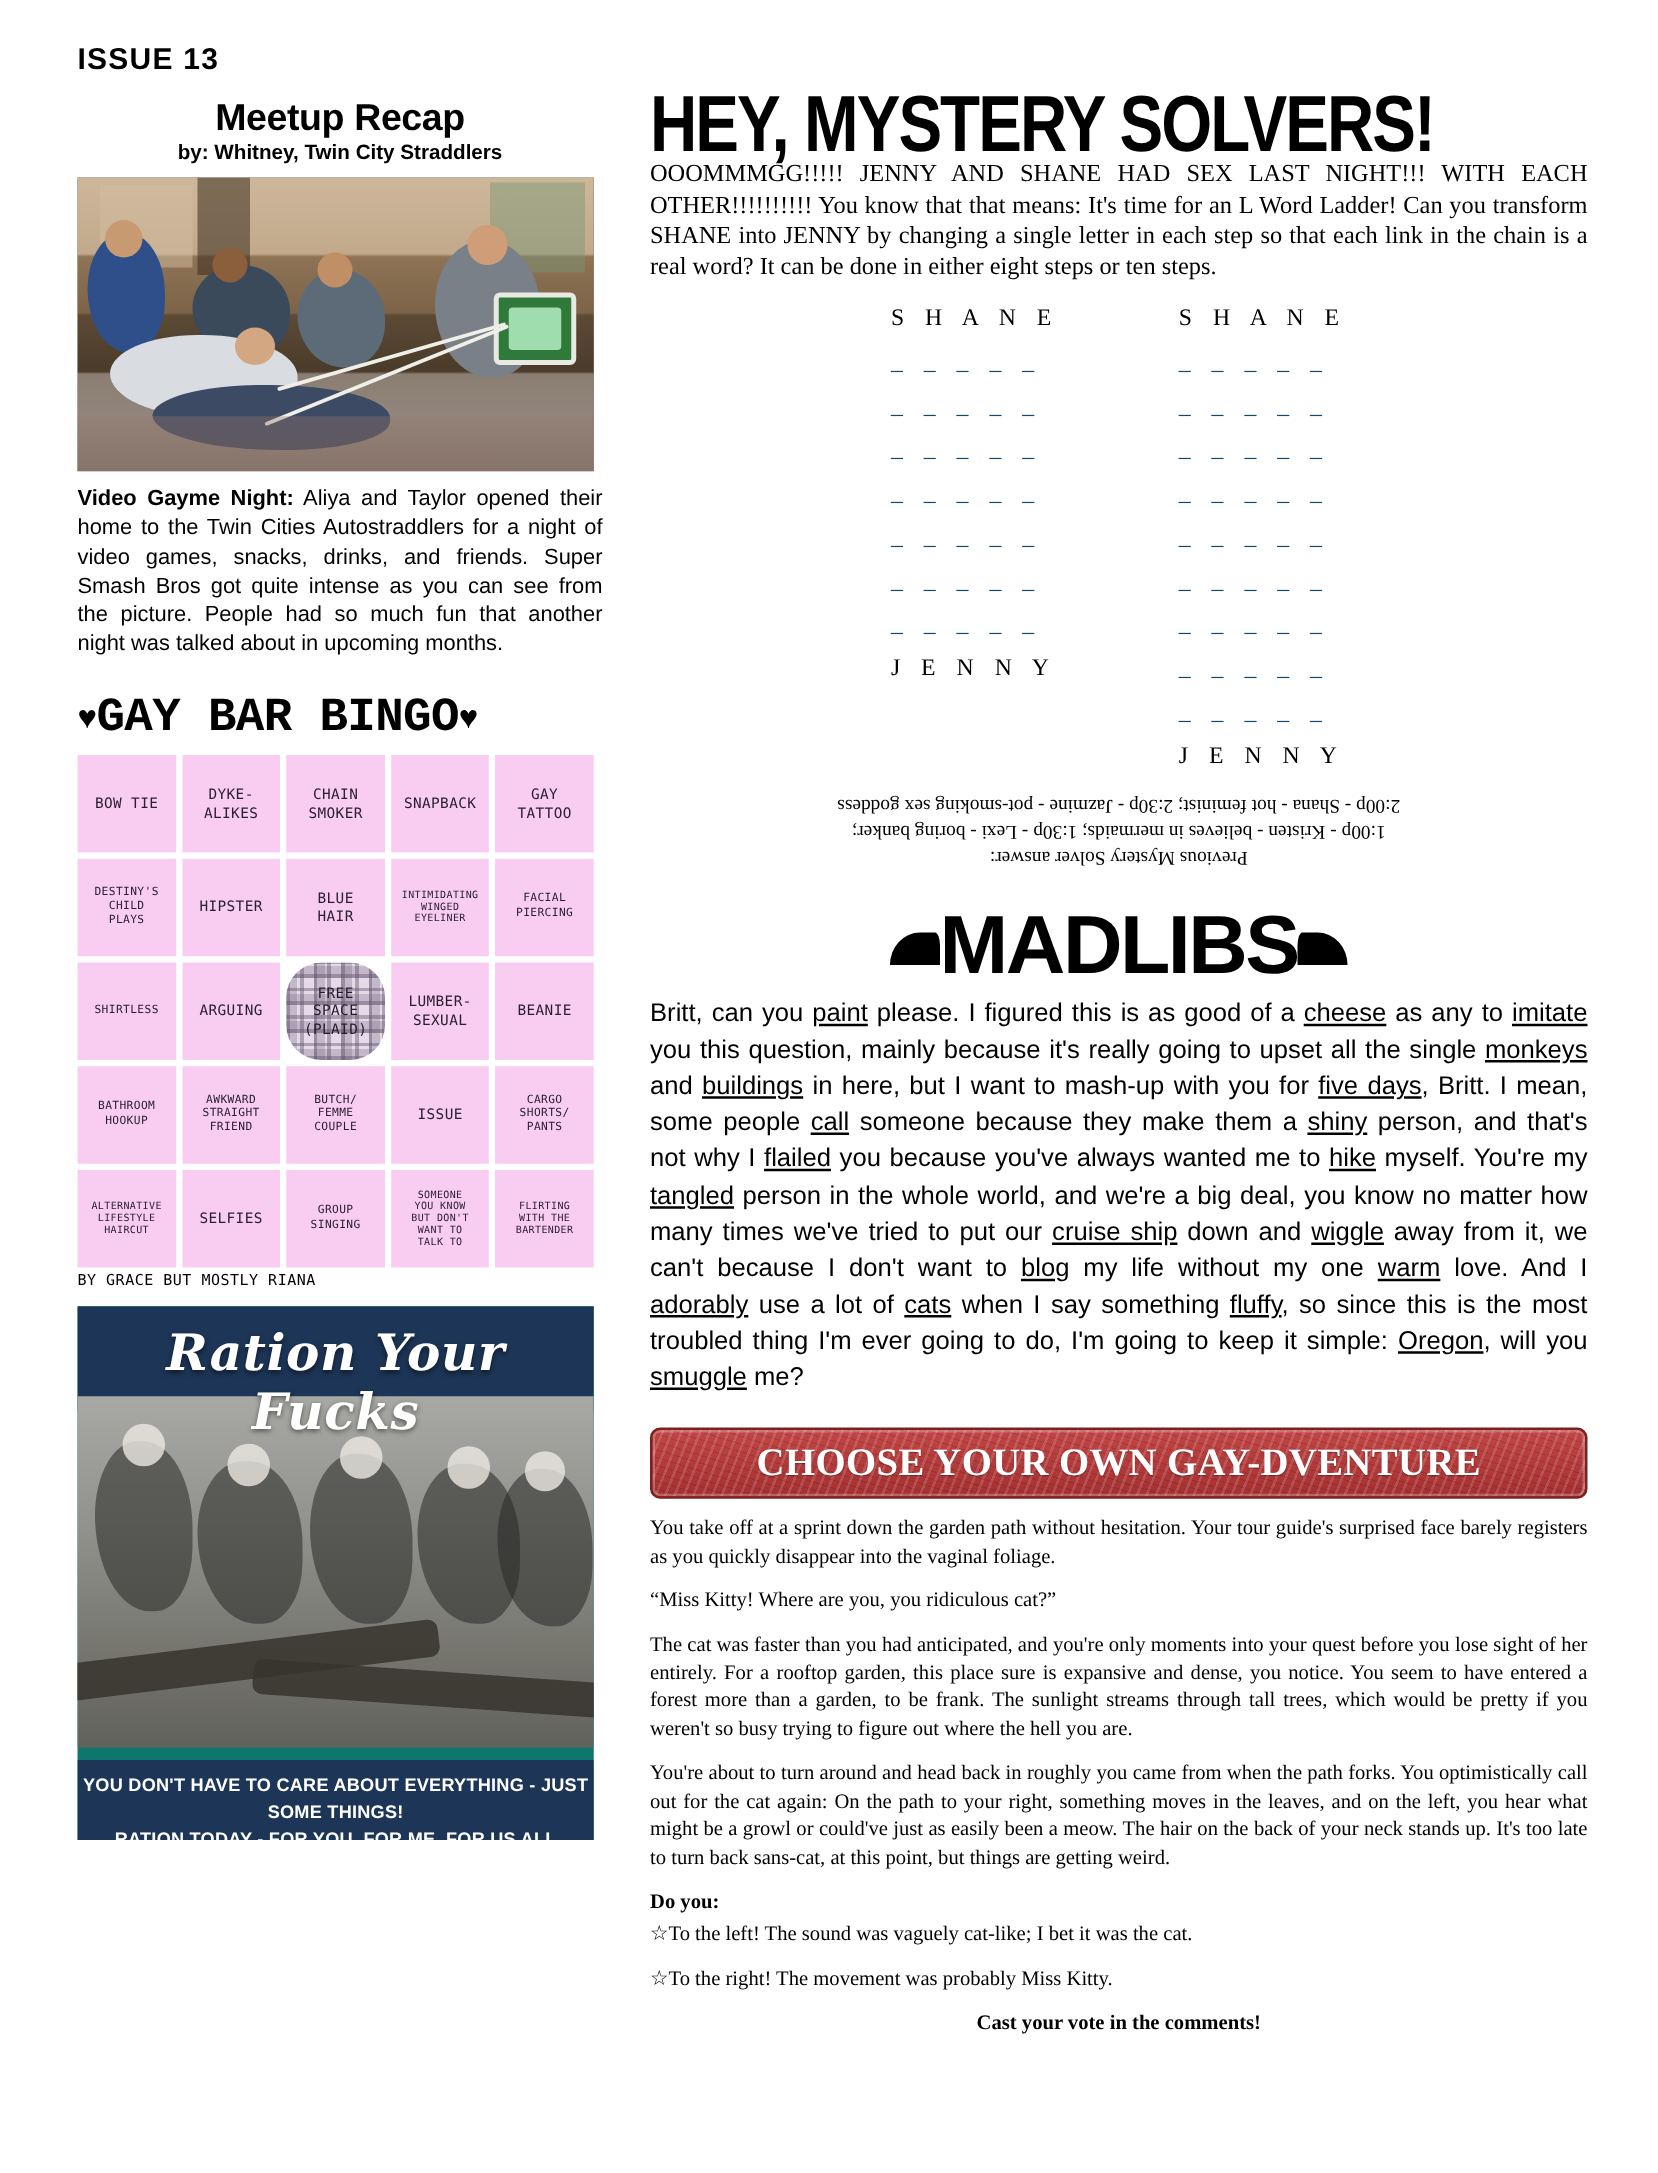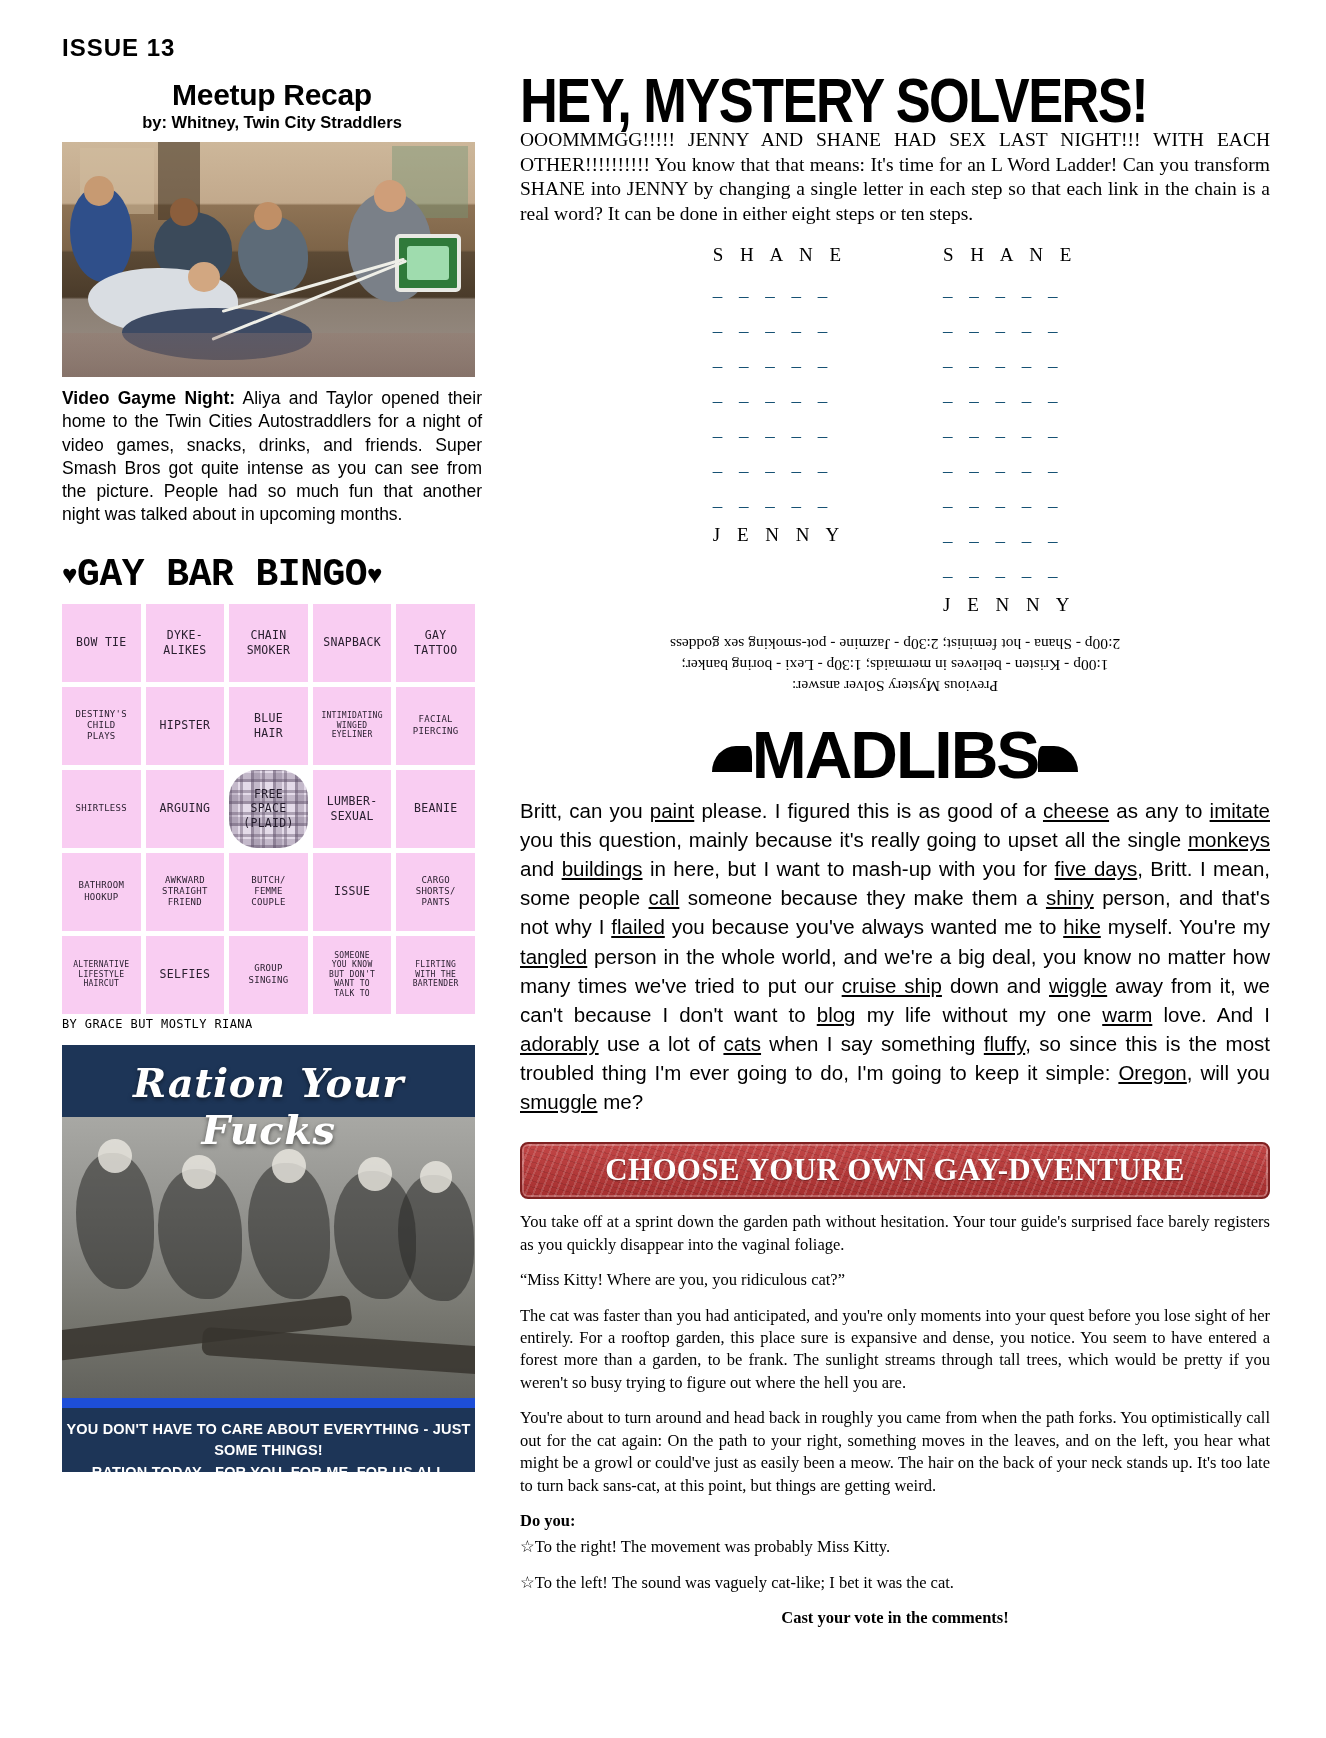--- a/index.html
+++ b/index.html
@@ -59,21 +59,21 @@
       repeating-linear-gradient(90deg, rgba(90,75,100,.40) 0 3px, rgba(255,255,255,0) 3px 11px),
       repeating-linear-gradient(0deg, rgba(120,105,130,.30) 0 9px, rgba(255,255,255,0) 9px 22px),
       repeating-linear-gradient(90deg, rgba(120,105,130,.30) 0 9px, rgba(255,255,255,0) 9px 22px),
       #e4dbe9;
     border-radius: 28px;
   }
   .bingo-credit { font-family:"DejaVu Sans Mono", monospace; font-size:12px; margin-top:3px; letter-spacing:.4px;}
 
   
   .poster { width:413px; height:427px; margin-top:14px; position:relative; overflow:hidden;
-     background:#1d4ed8; }
+     background:#0f766e; }
   .poster .sky { position:absolute; left:0; right:0; top:0; height:84px; background:#1d3557; }
   .poster .scene { position:absolute; left:0; right:0; top:72px; bottom:74px;
      background:linear-gradient(180deg,#a8a8a4 0%, #8f8f8b 40%, #76766f 72%, #62625c 100%); }
   .poster .script { position:absolute; top:14px; left:0; right:0; text-align:center;
      color:#fff; font-family:"DejaVu Serif", serif; font-style:italic; font-weight:bold;
      font-size:40px; letter-spacing:.5px; text-shadow:0 2px 4px rgba(0,0,0,.5);}
   .poster .fig { position:absolute; border-radius:46% 54% 40% 60%; background:rgba(40,40,38,.55); }
   .poster .head { position:absolute; border-radius:50%; background:rgba(235,232,225,.80); }
   .poster .log { position:absolute; border-radius:8px; background:rgba(55,52,46,.85); }
   .poster .footer { position:absolute; left:0; right:0; bottom:0; height:64px; background:#1d3557;
@@ -263,20 +263,20 @@
       <div class="madlibs-body">Britt, can you <u>paint</u> please. I figured this is as good of a <u>cheese</u> as any to <u>imitate</u> you this question, mainly because it's really going to upset all the single <u>monkeys</u> and <u>buildings</u> in here, but I want to mash-up with you for <u>five days</u>, Britt. I mean, some people <u>call</u> someone because they make them a <u>shiny</u> person, and that's not why I <u>flailed</u> you because you've always wanted me to <u>hike</u> myself. You're my <u>tangled</u> person in the whole world, and we're a big deal, you know no matter how many times we've tried to put our <u>cruise ship</u> down and <u>wiggle</u> away from it, we can't because I don't want to <u>blog</u> my life without my one <u>warm</u> love. And I <u>adorably</u> use a lot of <u>cats</u> when I say something <u>fluffy</u>, so since this is the most troubled thing I'm ever going to do, I'm going to keep it simple: <u>Oregon</u>, will you <u>smuggle</u> me?</div>
 
       <div class="cyo-banner">CHOOSE YOUR OWN GAY-DVENTURE</div>
 
       <div class="cyo-body">
         <p>You take off at a sprint down the garden path without hesitation. Your tour guide's surprised face barely registers as you quickly disappear into the vaginal foliage.</p>
         <p>“Miss Kitty! Where are you, you ridiculous cat?”</p>
         <p>The cat was faster than you had anticipated, and you're only moments into your quest before you lose sight of her entirely. For a rooftop garden, this place sure is expansive and dense, you notice. You seem to have entered a forest more than a garden, to be frank. The sunlight streams through tall trees, which would be pretty if you weren't so busy trying to figure out where the hell you are.</p>
         <p>You're about to turn around and head back in roughly you came from when the path forks. You optimistically call out for the cat again: On the path to your right, something moves in the leaves, and on the left, you hear what might be a growl or  could've just as easily been a meow. The hair on the back of your neck stands up. It's too late to turn back sans-cat, at this point, but things are getting weird.</p>
         <div class="doyou">Do you:</div>
+        <div class="opt">☆To the left! The sound was vaguely cat-like; I bet it was the cat.</div>
         <div class="opt">☆To the right! The movement was probably Miss Kitty.</div>
-        <div class="opt">☆To the left! The sound was vaguely cat-like; I bet it was the cat.</div>
         <div class="vote">Cast your vote in the comments!</div>
       </div>
 
     </div>
   </div>
 </div>
 
 </body></html>

